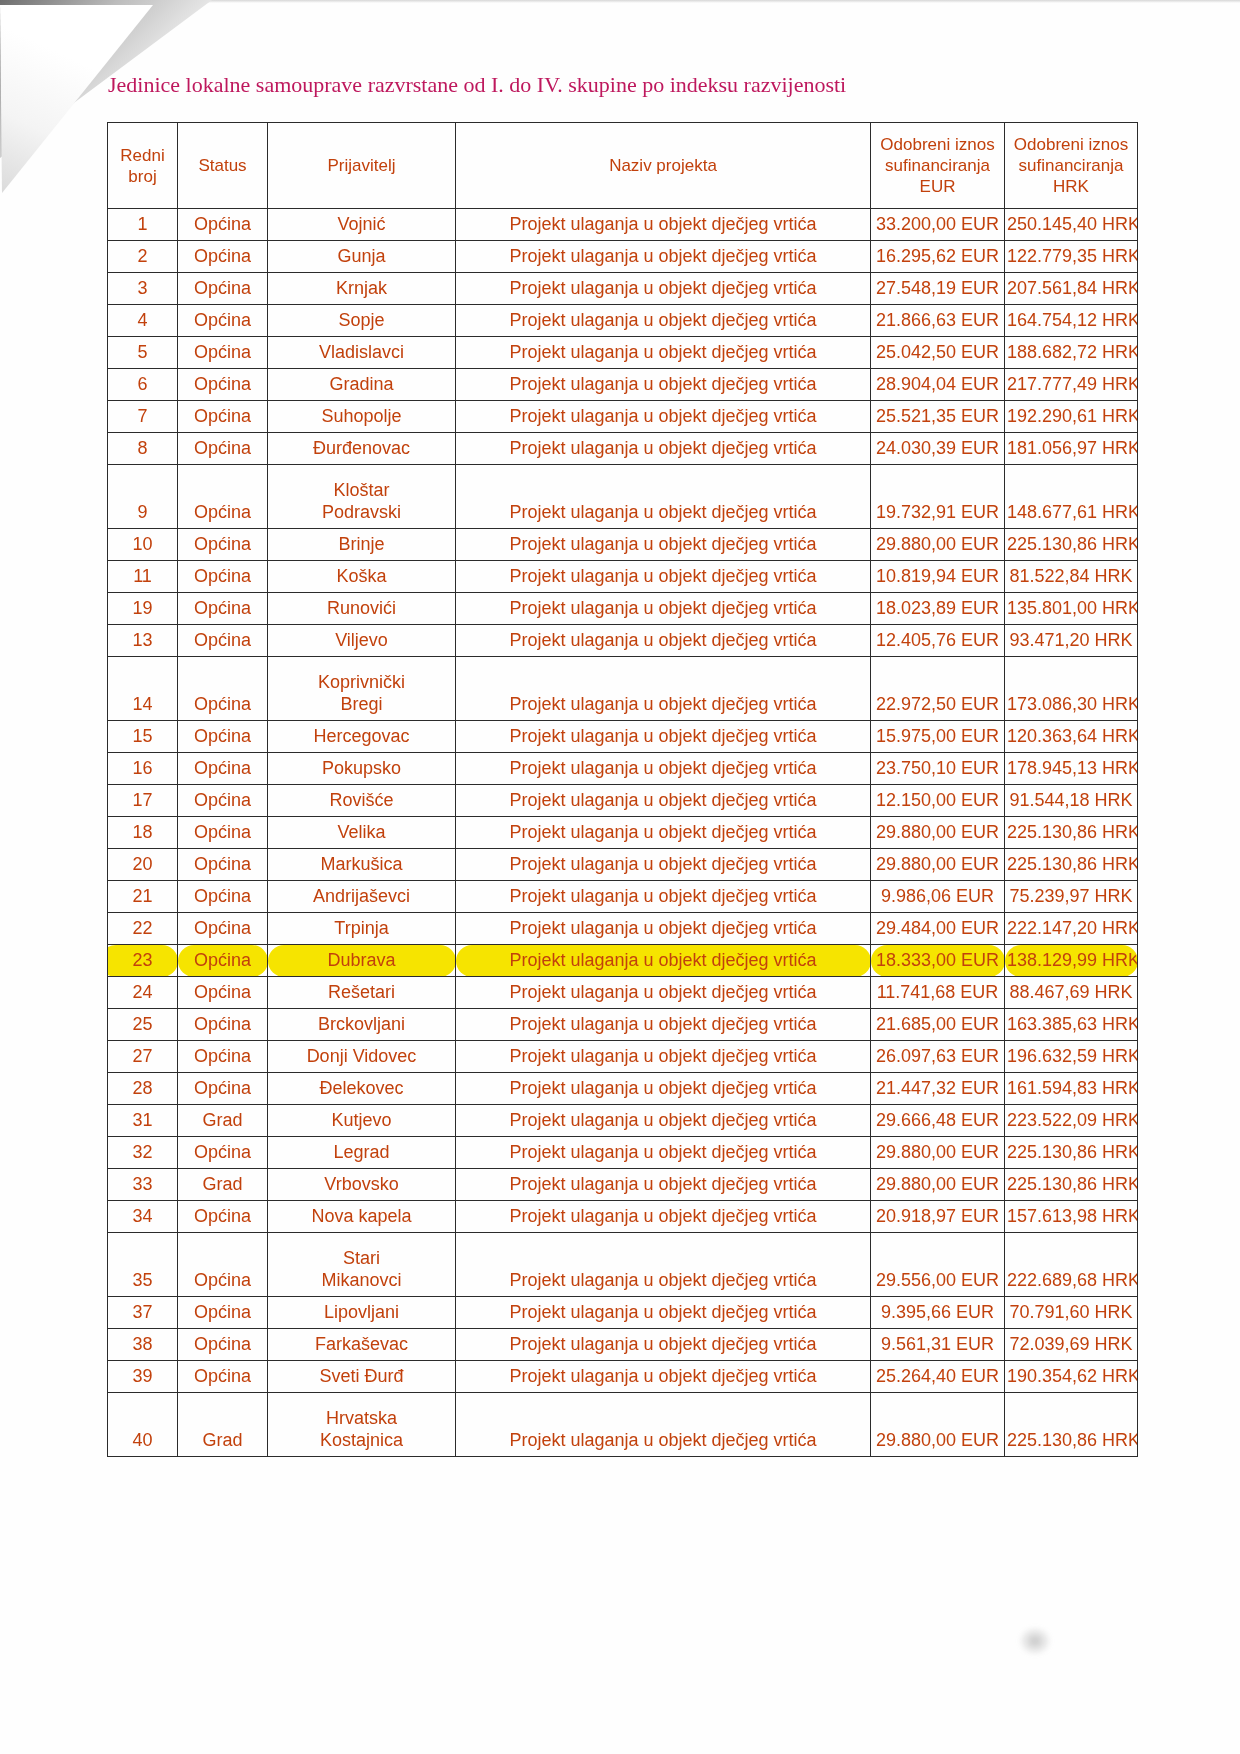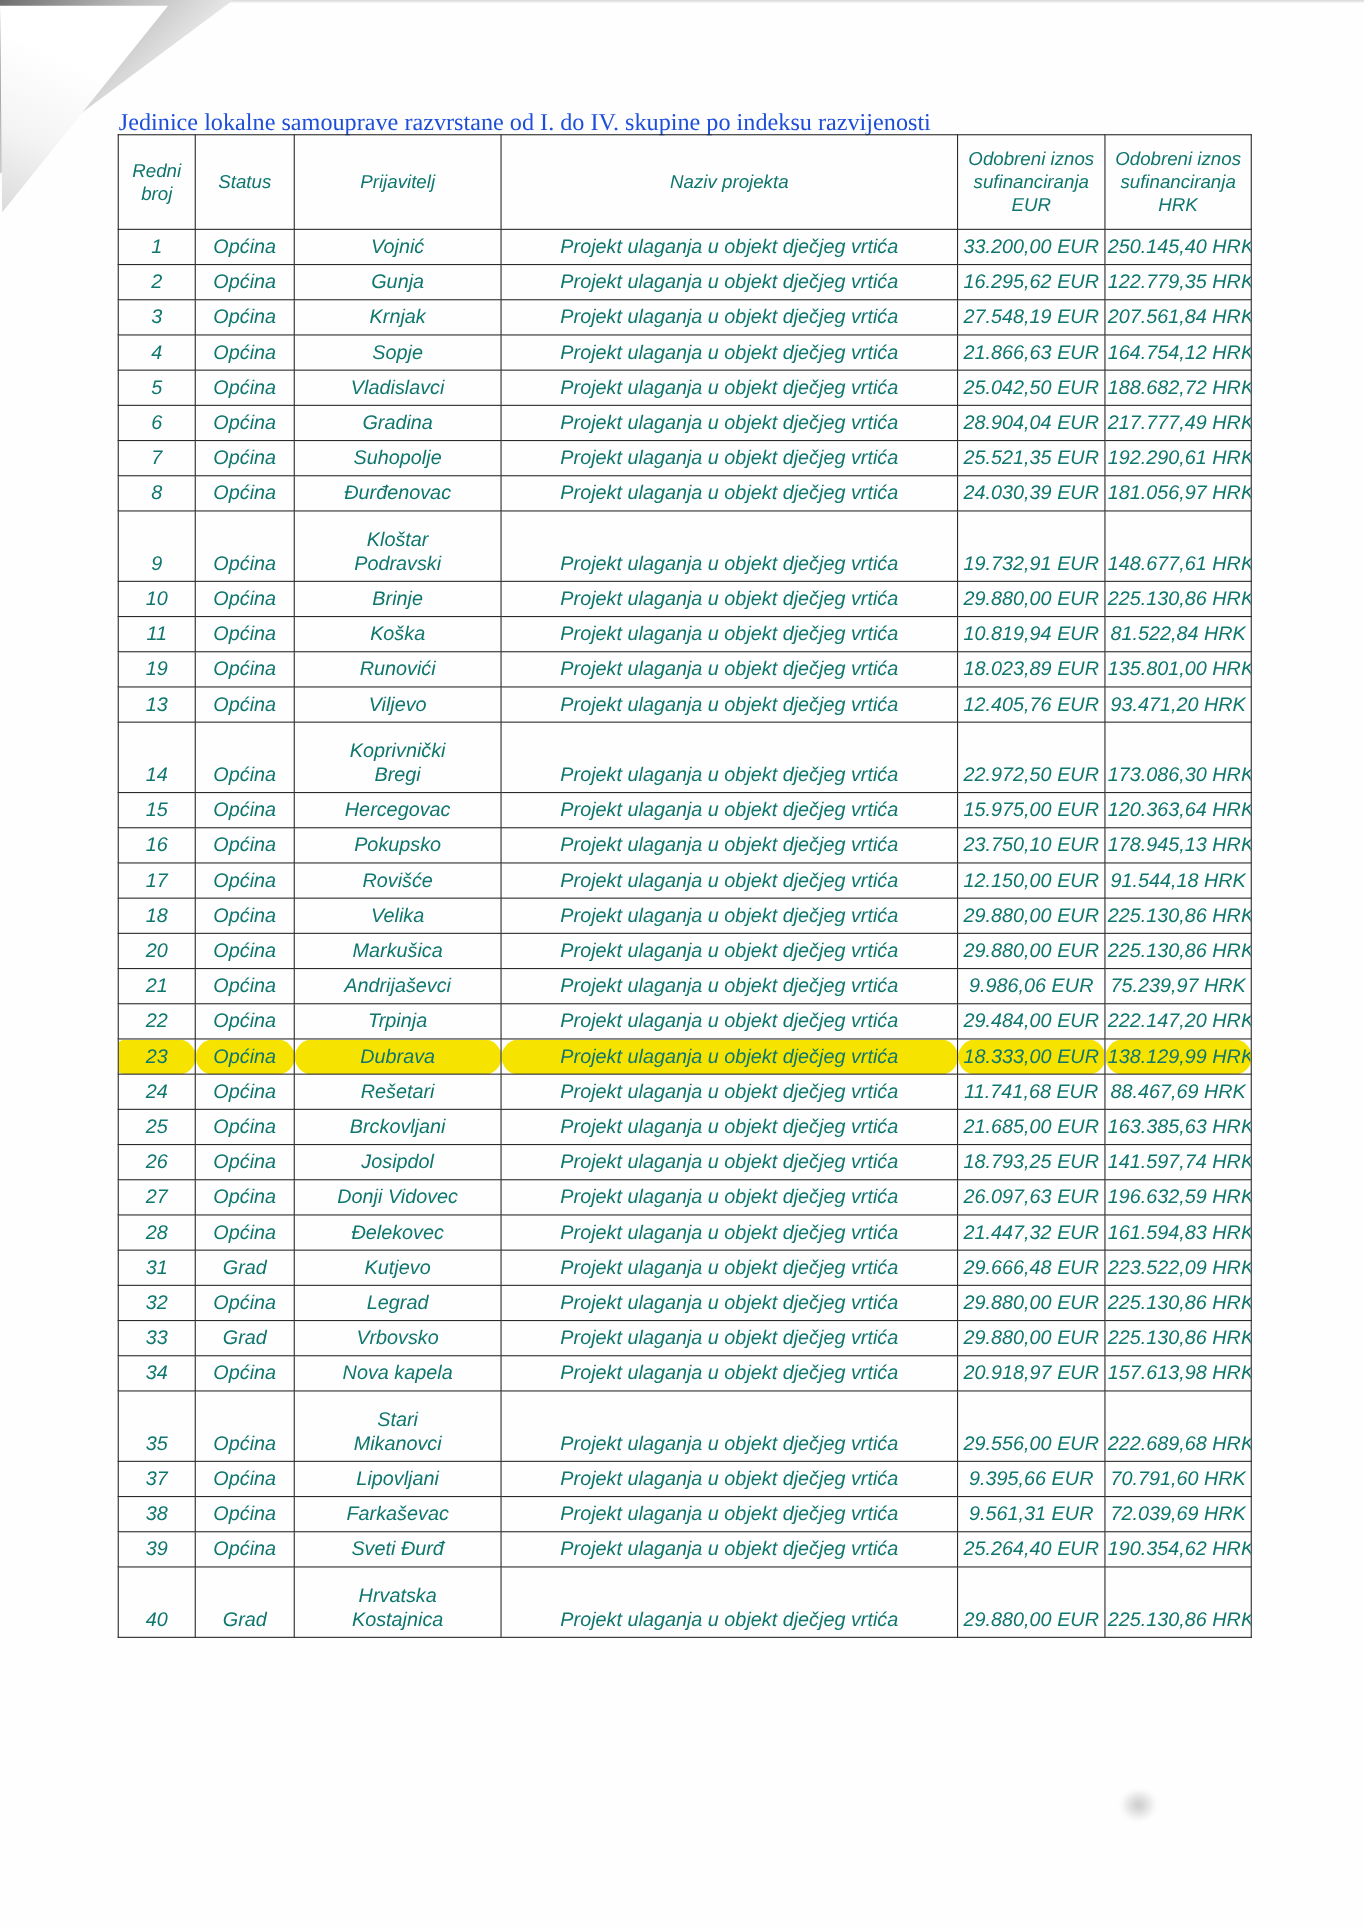--- a/index.html
+++ b/index.html
@@ -40,36 +40,35 @@
   .scan-smudge {
     position: absolute;
     left: 1018px; top: 1626px;
     width: 34px; height: 30px;
     background: radial-gradient(ellipse at center, rgba(120,120,120,0.4), rgba(120,120,120,0) 70%);
     filter: blur(2px);
   }
   .doc-title {
     position: absolute;
     left: 108px;
-    top: 98px;
+    top: 72px;
     font-family: "Liberation Serif", serif;
     font-size: 22px;
-    color: #1d4ed8;
+    color: #be185d;
     white-space: nowrap;
   }
   table.data-table {
     position: absolute;
     left: 107px;
     top: 122px;
     width: 1030px;
     border-collapse: collapse;
     table-layout: fixed;
     font-family: "Liberation Sans", sans-serif;
-    color: #0f766e;
-    font-style: italic;
+    color: #c2410c;
   }
   table.data-table td, table.data-table th {
     border: 1px solid #2b2b2b;
     font-weight: normal;
     text-align: center;
     overflow: hidden;
   }
   thead tr { height: 86px; }
   thead th {
     font-size: 17px;
@@ -315,28 +314,20 @@
         </tr>
         <tr>
           <td class="cell-redni-broj">25</td>
           <td class="cell-status">Općina</td>
           <td class="cell-prijavitelj">Brckovljani</td>
           <td class="cell-naziv">Projekt ulaganja u objekt dječjeg vrtića</td>
           <td class="cell-eur">21.685,00 EUR</td>
           <td class="cell-hrk">163.385,63 HRK</td>
         </tr>
         <tr>
-          <td class="cell-redni-broj">26</td>
-          <td class="cell-status">Općina</td>
-          <td class="cell-prijavitelj">Josipdol</td>
-          <td class="cell-naziv">Projekt ulaganja u objekt dječjeg vrtića</td>
-          <td class="cell-eur">18.793,25 EUR</td>
-          <td class="cell-hrk">141.597,74 HRK</td>
-        </tr>
-        <tr>
           <td class="cell-redni-broj">27</td>
           <td class="cell-status">Općina</td>
           <td class="cell-prijavitelj">Donji Vidovec</td>
           <td class="cell-naziv">Projekt ulaganja u objekt dječjeg vrtića</td>
           <td class="cell-eur">26.097,63 EUR</td>
           <td class="cell-hrk">196.632,59 HRK</td>
         </tr>
         <tr>
           <td class="cell-redni-broj">28</td>
           <td class="cell-status">Općina</td>

